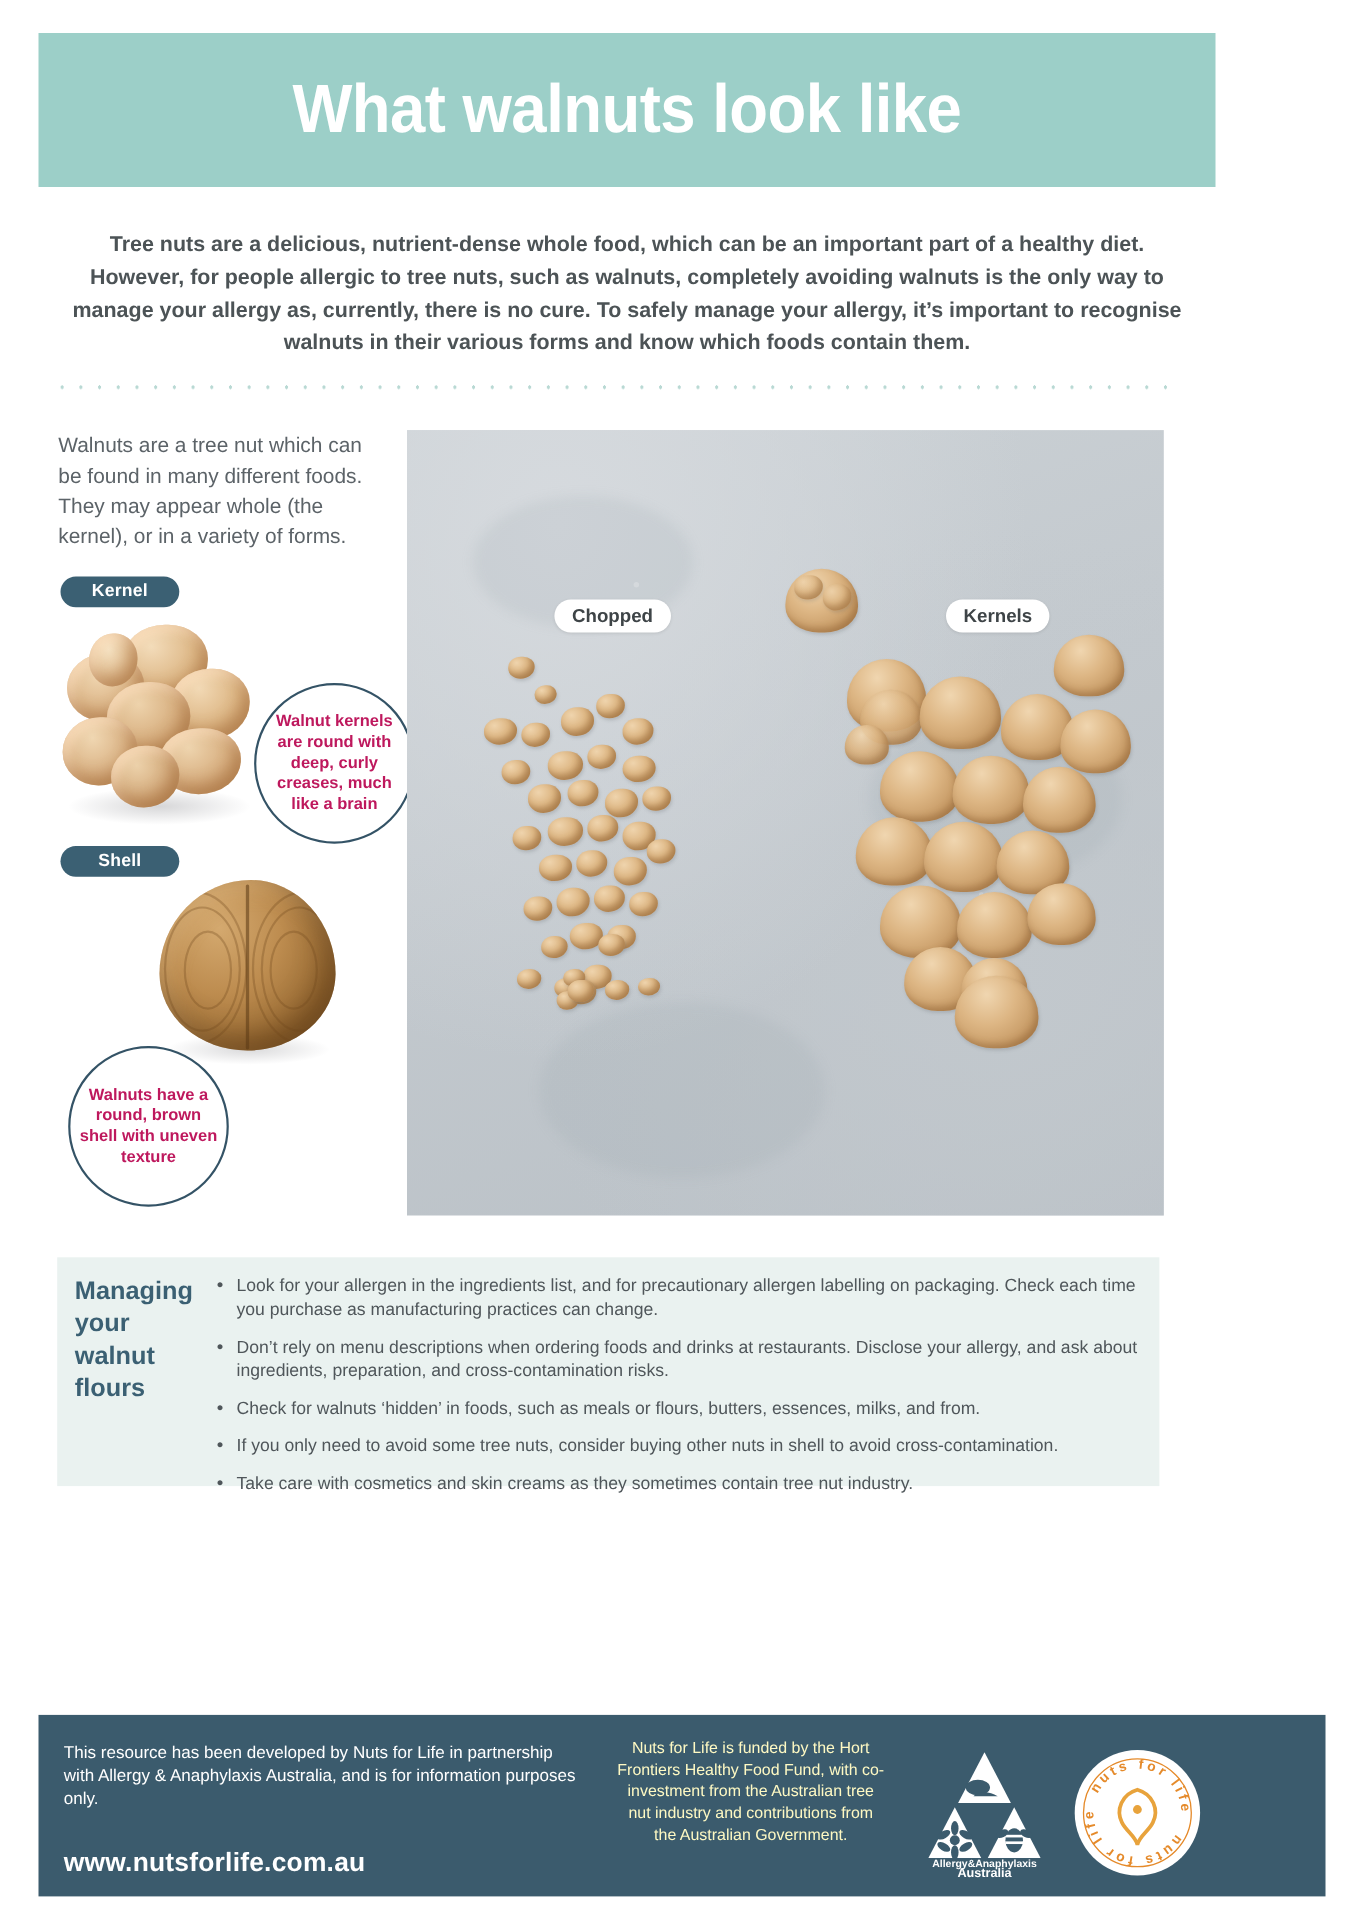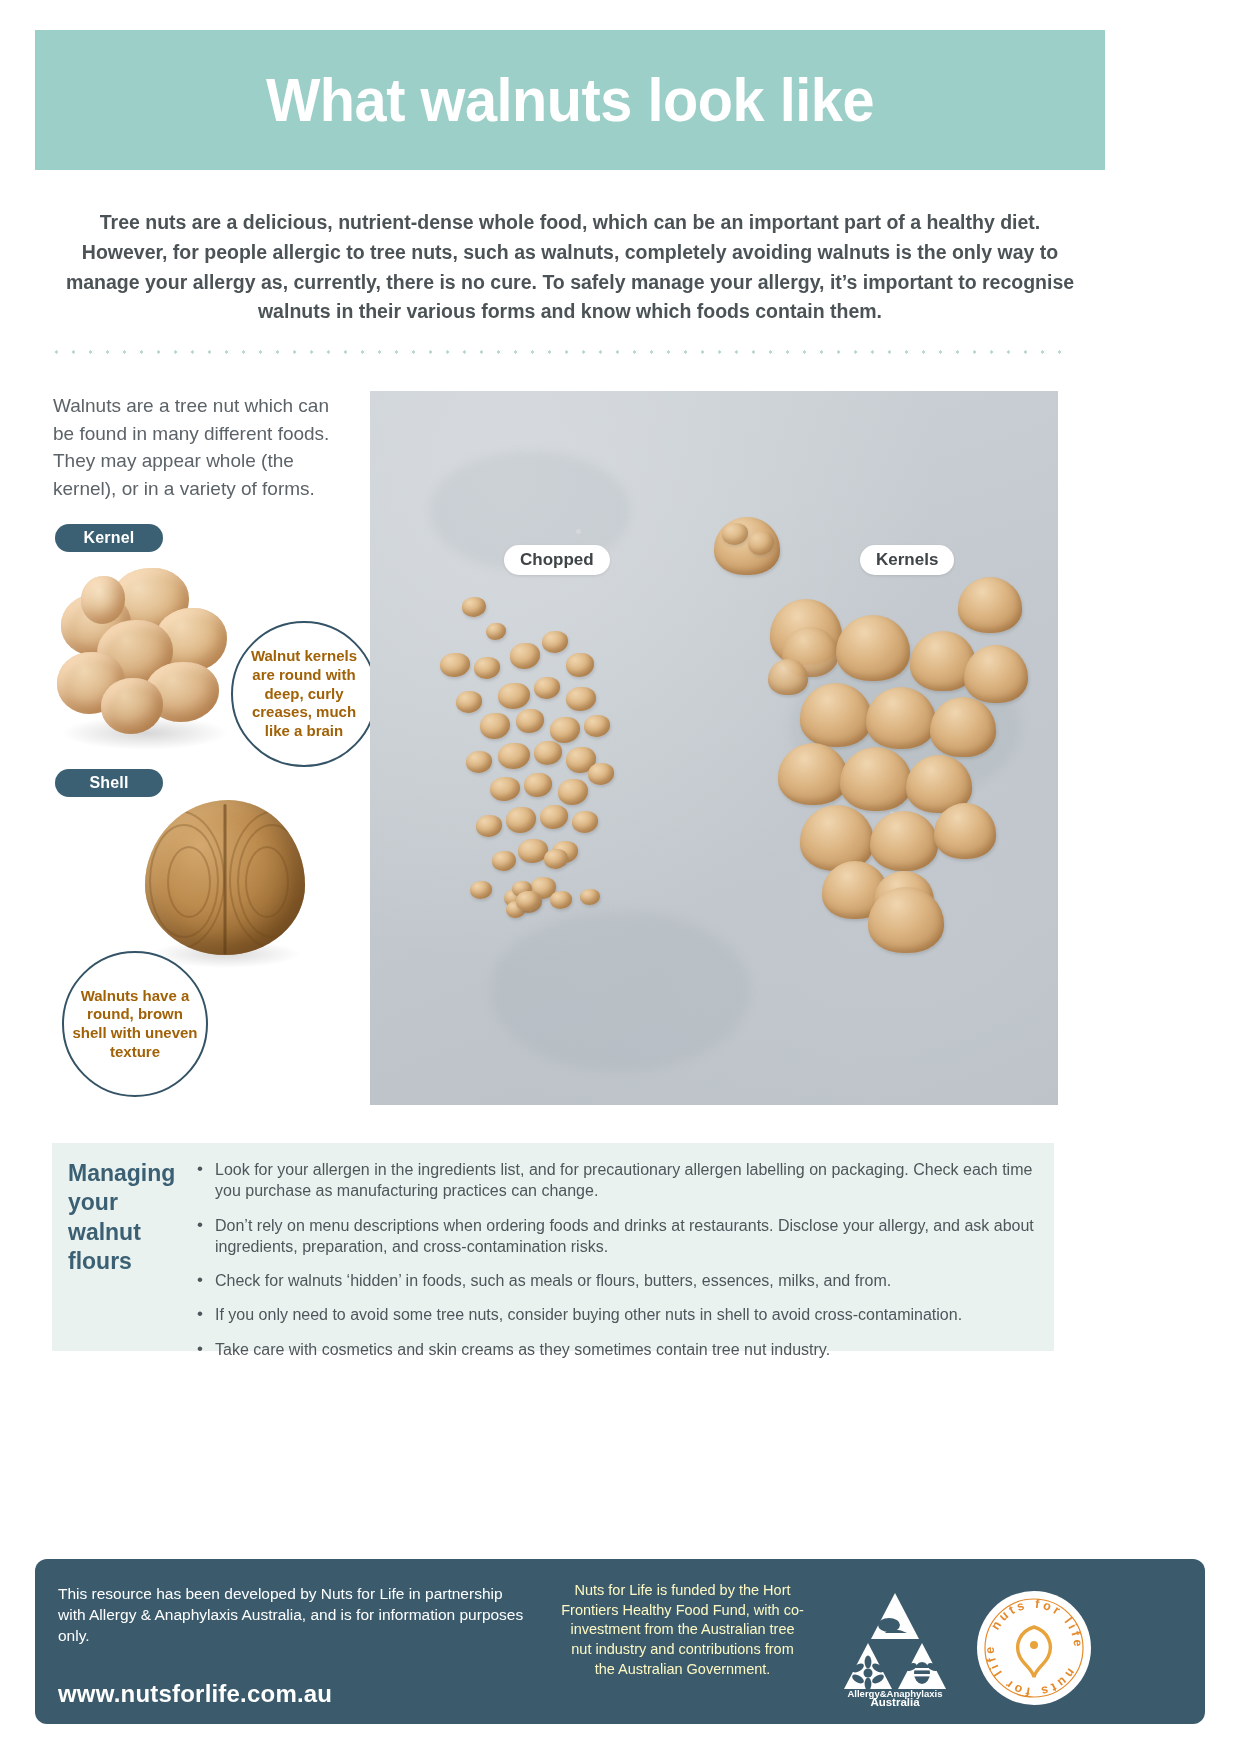--- a/index.html
+++ b/index.html
@@ -95,21 +95,21 @@
   .shell-shadow{
     position:absolute;left:6px;top:140px;width:150px;height:28px;
     background:radial-gradient(ellipse at center, rgba(120,120,125,.28), rgba(255,255,255,0) 70%);
   }
 
   
   .circle-callout{
     position:absolute;border:2.5px solid #345366;border-radius:50%;
     background:#ffffff;
     display:flex;align-items:center;justify-content:center;text-align:center;
-    color:#a16207;font-size:15px;font-weight:bold;line-height:1.25;
+    color:#be185d;font-size:15px;font-weight:bold;line-height:1.25;
     padding:6px;box-sizing:border-box;
   }
   #circle-kernel{left:231px;top:621px;width:146px;height:146px;}
   #circle-shell{left:62px;top:951px;width:146px;height:146px;justify-content:flex-end;}
 
   
   .photo{
     position:absolute;left:370px;top:391px;width:688px;height:714px;
     background:
       radial-gradient(ellipse at 20% 12%, #d6dade 0%, rgba(214,218,222,0) 55%),
@@ -161,21 +161,20 @@
     position:relative;padding-left:18px;margin-bottom:13px;
   }
   .manage-list li:before{
     content:"\2022";position:absolute;left:0;top:-1px;color:#4f565a;font-size:17px;
   }
 
   
   .footer{
     position:absolute;left:35px;top:1559px;width:1170px;height:165px;
     background:#3b5b6d;
-    border-radius:12px;
   }
   .foot-left{
     position:absolute;left:23px;top:25px;width:470px;
     color:#ffffff;font-size:15.5px;line-height:1.35;
   }
   .foot-published{margin-top:12px;}
   .foot-url{
     position:absolute;left:23px;top:121px;
     color:#ffffff;font-size:24px;font-weight:bold;letter-spacing:.2px;
   }

